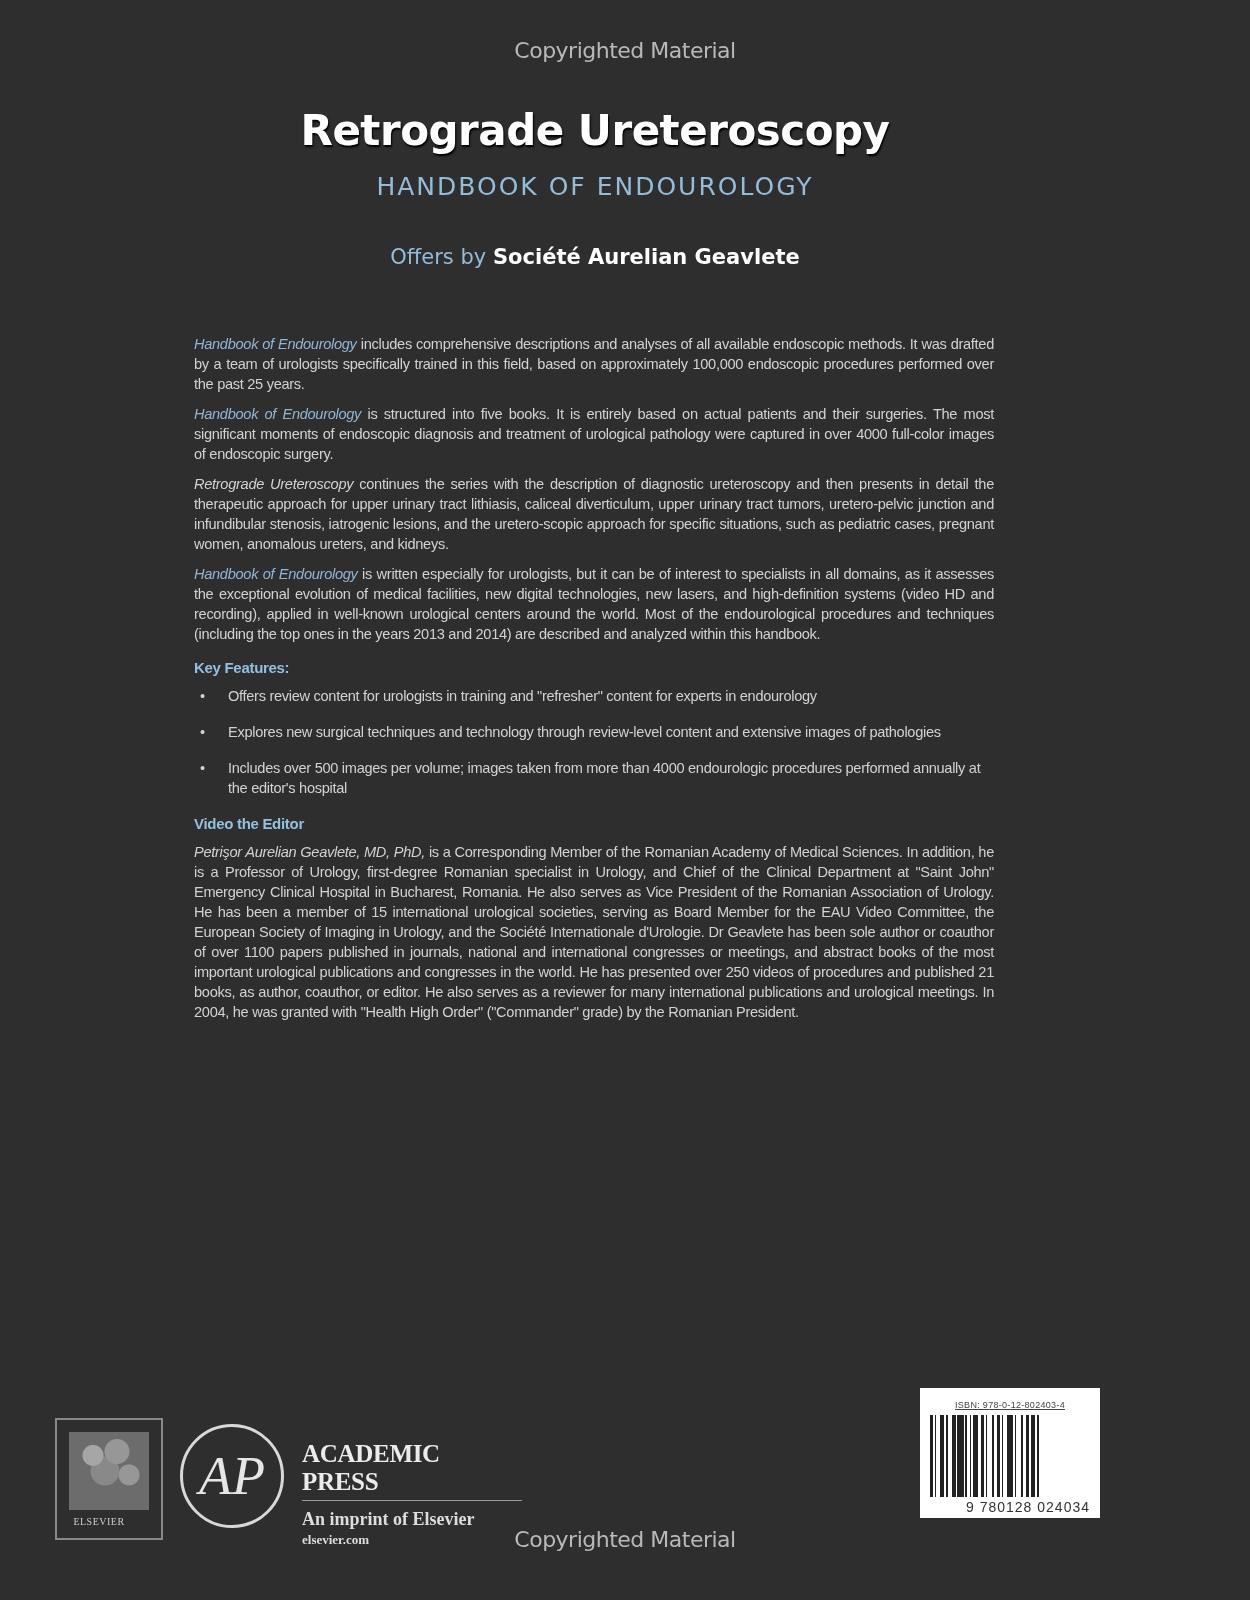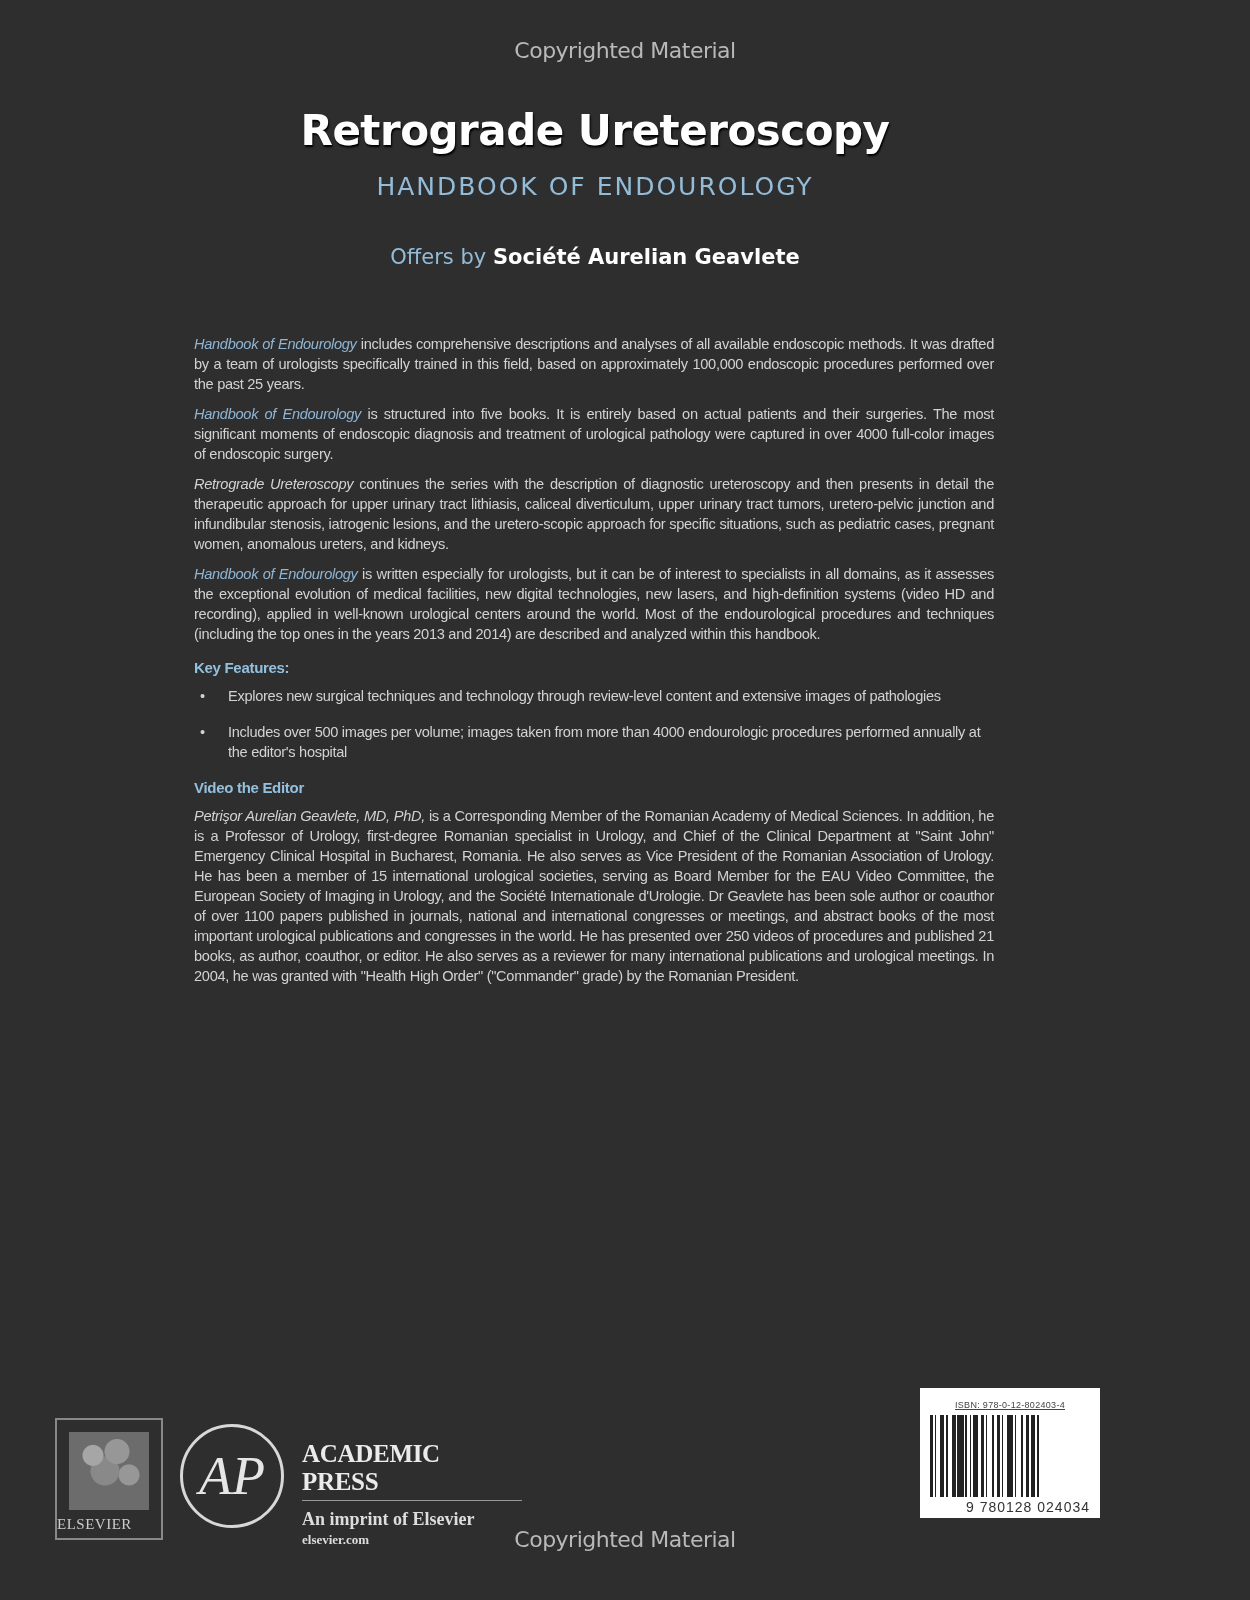--- a/index.html
+++ b/index.html
@@ -61,22 +61,22 @@
     background:
       radial-gradient(circle at 30% 30%, #bbb 0 10px, transparent 11px),
       radial-gradient(circle at 60% 25%, #aaa 0 12px, transparent 13px),
       radial-gradient(circle at 45% 50%, #999 0 14px, transparent 15px),
       radial-gradient(circle at 75% 55%, #aaa 0 10px, transparent 11px),
       linear-gradient(#777, #777);
     background-size: 100% 100%;
     opacity: 0.85;
   }
   .elsevier-word {
-    position: absolute; left: 0; width: 84px; top: 96px; text-align: left;
-    font-family: "Liberation Serif", serif; font-size: 15px; color: #ccc; letter-spacing: 0.5px;
+    position: absolute; left: 0; width: 84px; top: 96px; text-align: center;
+    font-family: "Liberation Serif", serif; font-size: 10px; color: #ccc; letter-spacing: 0.5px;
   }
   .ap-circle {
     position: absolute; left: 125px; top: 6px; width: 104px; height: 104px;
     border: 3px solid #d8d8d8; border-radius: 50%; box-sizing: border-box;
     display: flex; align-items: center; justify-content: center;
     font-family: "Liberation Serif", serif; font-size: 54px; color: #e6e6e6; font-style: italic;
   }
   .ap-text { position: absolute; left: 247px; top: 22px; width: 220px; }
   .ap-name {
     font-family: "Liberation Serif", serif; font-weight: bold; font-size: 25px; color: #ebebeb;
@@ -106,20 +106,21 @@
 </div>
 
 <div class="body-text" style="top:334px;">
   <p><span class="em-blue">Handbook of Endourology</span><span> includes comprehensive descriptions and analyses of all available endoscopic methods. It was drafted by a team of urologists specifically trained in this field, based on approximately 100,000 endoscopic procedures performed over the past 25 years.</span></p>
   <p><span class="em-blue">Handbook of Endourology</span><span> is structured into five books. It is entirely based on actual patients and their surgeries. The most significant moments of endoscopic diagnosis and treatment of urological pathology were captured in over 4000 full-color images of endoscopic surgery.</span></p>
   <p><span class="em">Retrograde Ureteroscopy</span><span> continues the series with the description of diagnostic ureteroscopy and then presents in detail the therapeutic approach for upper urinary tract lithiasis, caliceal diverticulum, upper urinary tract tumors, uretero-pelvic junction and infundibular stenosis, iatrogenic lesions, and the uretero-scopic approach for specific situations, such as pediatric cases, pregnant women, anomalous ureters, and kidneys.</span></p>
   <p><span class="em-blue">Handbook of Endourology</span><span> is written especially for urologists, but it can be of interest to specialists in all domains, as it assesses the exceptional evolution of medical facilities, new digital technologies, new lasers, and high-definition systems (video HD and recording), applied in well-known urological centers around the world. Most of the endourological procedures and techniques (including the top ones in the years 2013 and 2014) are described and analyzed within this handbook.</span></p>
 
   <div class="section-head">Key Features:</div>
   <ul class="features">
+    <li>Offers review content for urologists in training and "refresher" content for experts in endourology</li>
     <li>Explores new surgical techniques and technology through review-level content and extensive images of pathologies</li>
     <li>Includes over 500 images per volume; images taken from more than 4000 endourologic procedures performed annually at the editor's hospital</li>
   </ul>
 
   <div class="section-head">Video the Editor</div>
   <p><span class="em">Petrişor Aurelian Geavlete, MD, PhD,</span><span> is a Corresponding Member of the Romanian Academy of Medical Sciences. In addition, he is a Professor of Urology, first-degree Romanian specialist in Urology, and Chief of the Clinical Department at "Saint John" Emergency Clinical Hospital in Bucharest, Romania. He also serves as Vice President of the Romanian Association of Urology. He has been a member of 15 international urological societies, serving as Board Member for the EAU Video Committee, the European Society of Imaging in Urology, and the Société Internationale d'Urologie. Dr Geavlete has been sole author or coauthor of over 1100 papers published in journals, national and international congresses or meetings, and abstract books of the most important urological publications and congresses in the world. He has presented over 250 videos of procedures and published 21 books, as author, coauthor, or editor. He also serves as a reviewer for many international publications and urological meetings. In 2004, he was granted with "Health High Order" ("Commander" grade) by the Romanian President.</span></p>
 </div>
 
 <div class="logos">
   <div class="elsevier-box">

